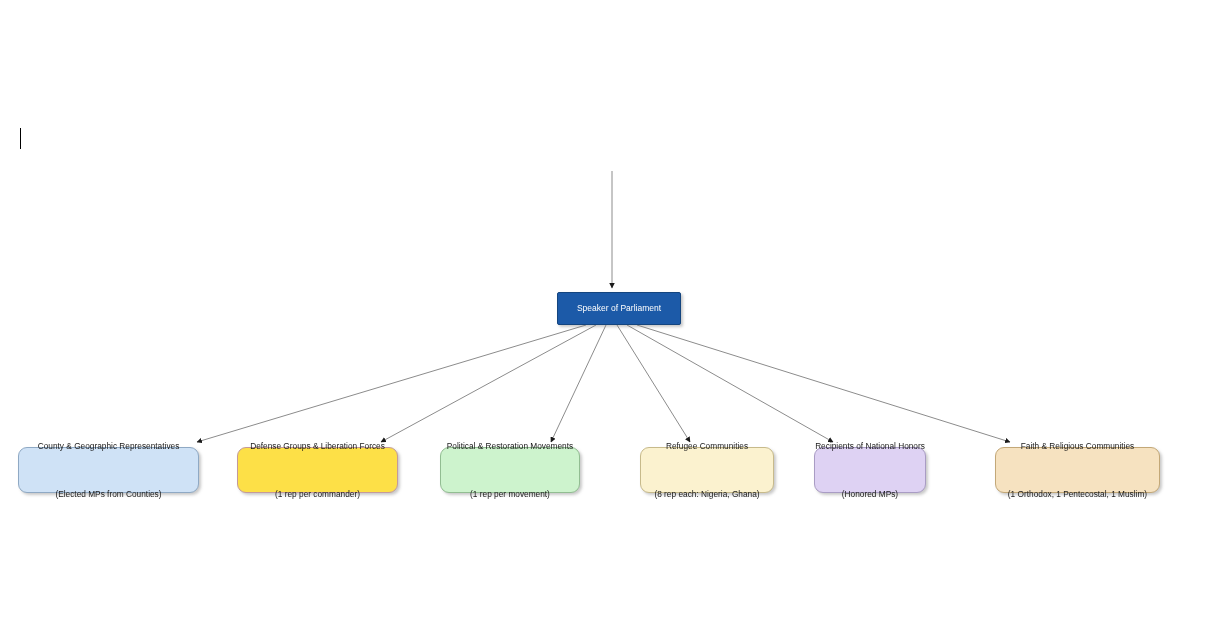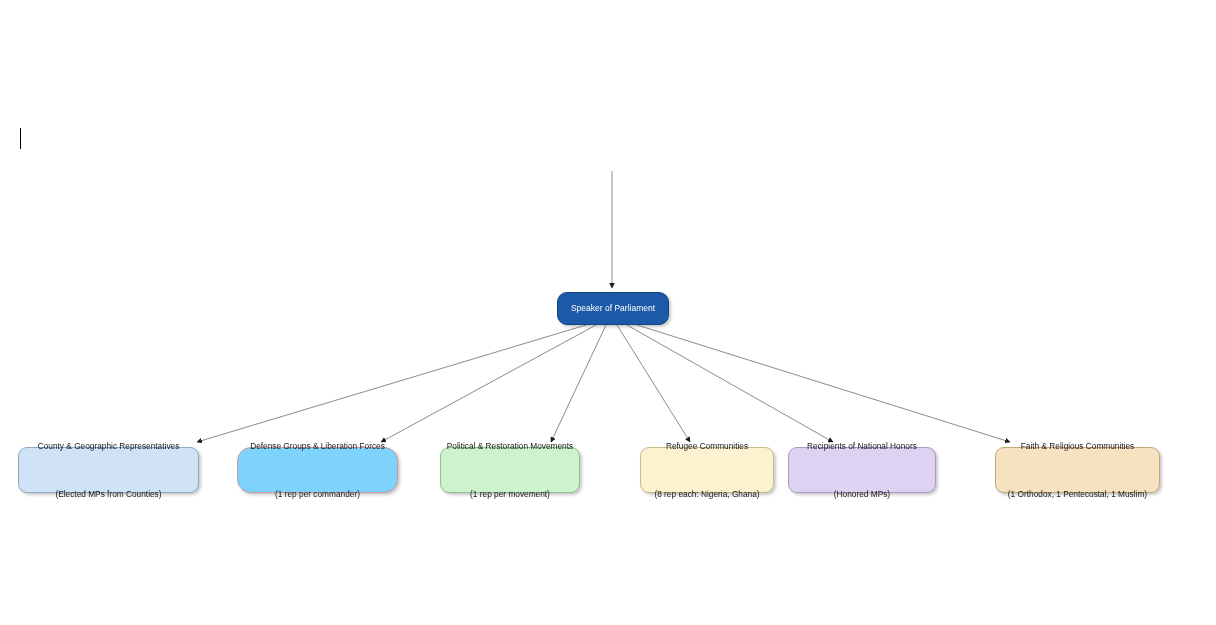--- a/index.html
+++ b/index.html
@@ -58,42 +58,42 @@
     background: #13294b;
     border-color: #0b1d36;
     border-radius: 10px;
     color: #ffffff;
     font-size: 8.5px;
   }
   
   .node.speaker {
     left: 557px;
     top: 292px;
-    width: 112px;
+    width: 124px;
     height: 33px;
     background: #1c5aa8;
     border-color: #14457f;
-    border-radius: 10px;
+    border-radius: 2px;
     color: #ffffff;
     font-size: 8.5px;
   }
   
   .node.leaf {
     top: 447px;
     height: 46px;
     font-size: 8.3px;
     color: #1a1a1a;
     padding: 4px 7px;
     gap: 37px;
   }
   .leaf-0 { left: 18px;   width: 181px; background:#cfe2f6; border-color:#8fa9c4; }
-  .leaf-1 { left: 237px;  width: 161px; background:#7dd3fc; border-color:#c49a9a;border-radius:14px; }
+  .leaf-1 { left: 237px;  width: 161px; background:#fde047; border-color:#c49a9a; }
   .leaf-2 { left: 440px;  width: 140px; background:#cdf3cd; border-color:#92bd92; }
   .leaf-3 { left: 640px;  width: 134px; background:#fbf2cf; border-color:#c7ba8b; }
-  .leaf-4 { left: 788px;  width: 148px; background:#ded2f3; border-color:#a99cc4; }
+  .leaf-4 { left: 814px;  width: 112px; background:#ded2f3; border-color:#a99cc4; }
   .leaf-5 { left: 995px;  width: 165px; background:#f6e2c0; border-color:#c3a878; }
 
   
   #caret {
     position: absolute;
     left: 20px;
     top: 128px;
     width: 1px;
     height: 21px;
     background: #000000;

